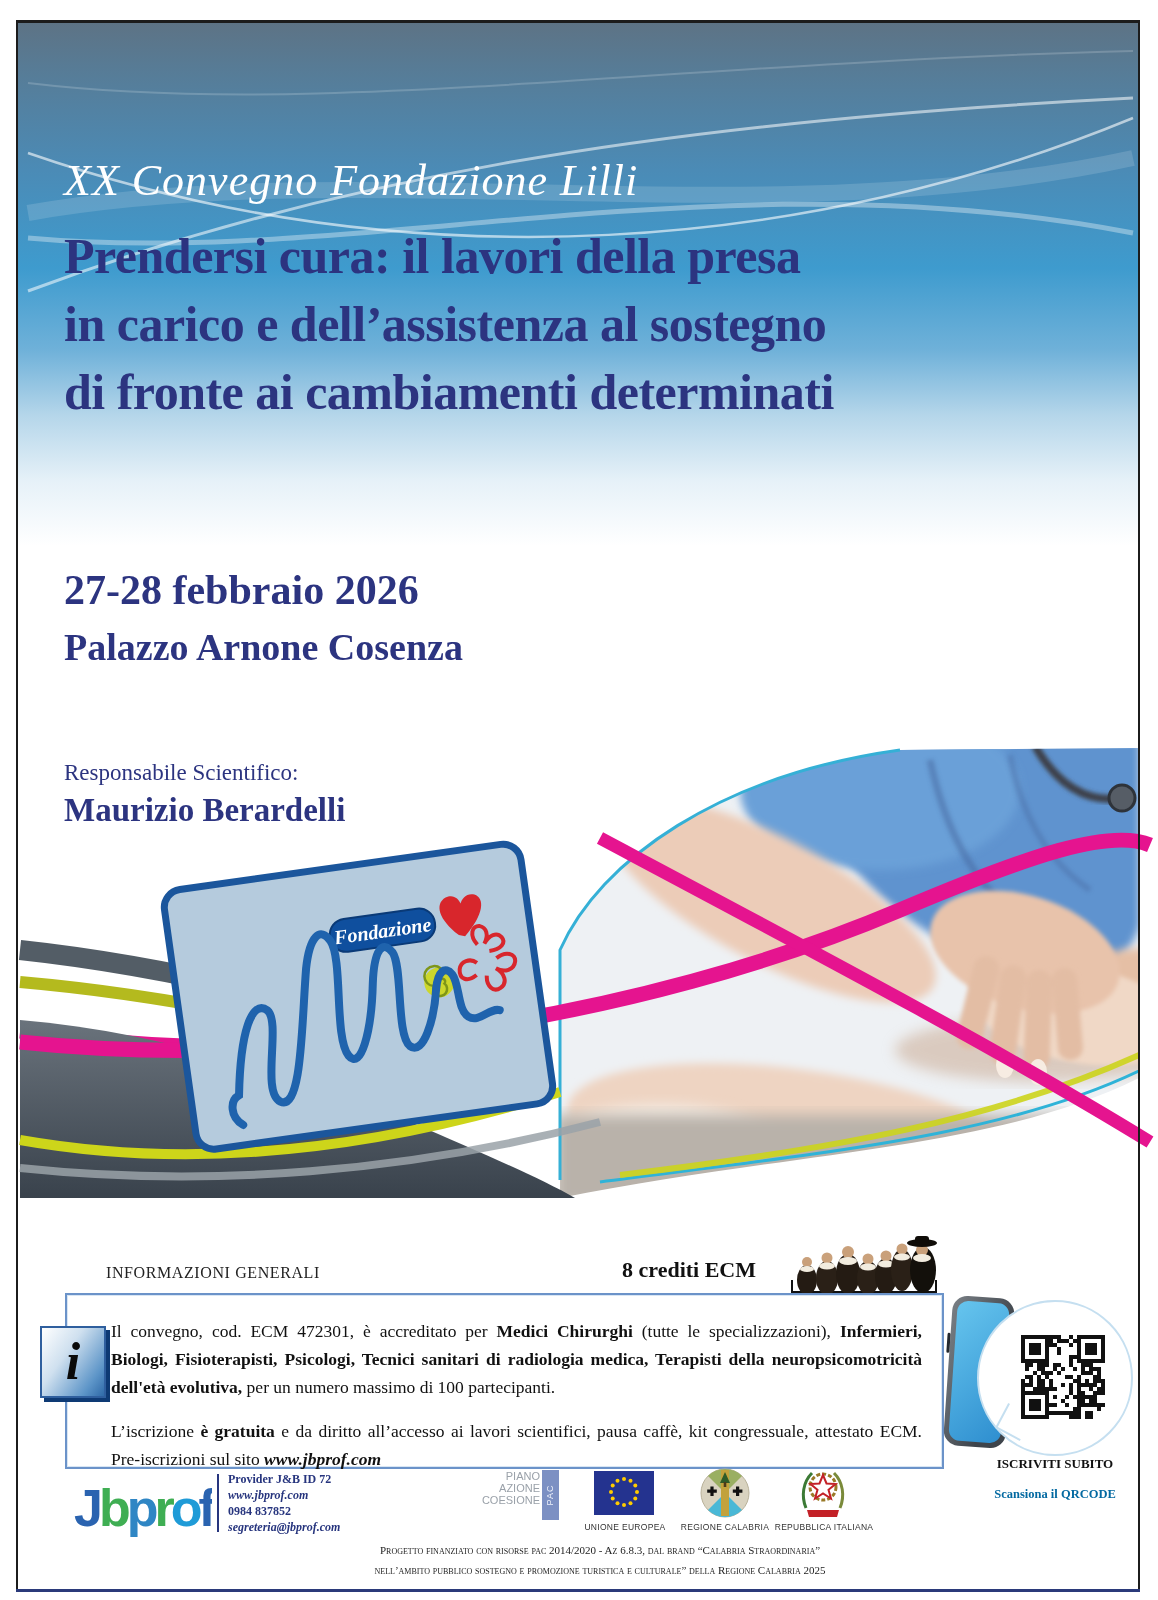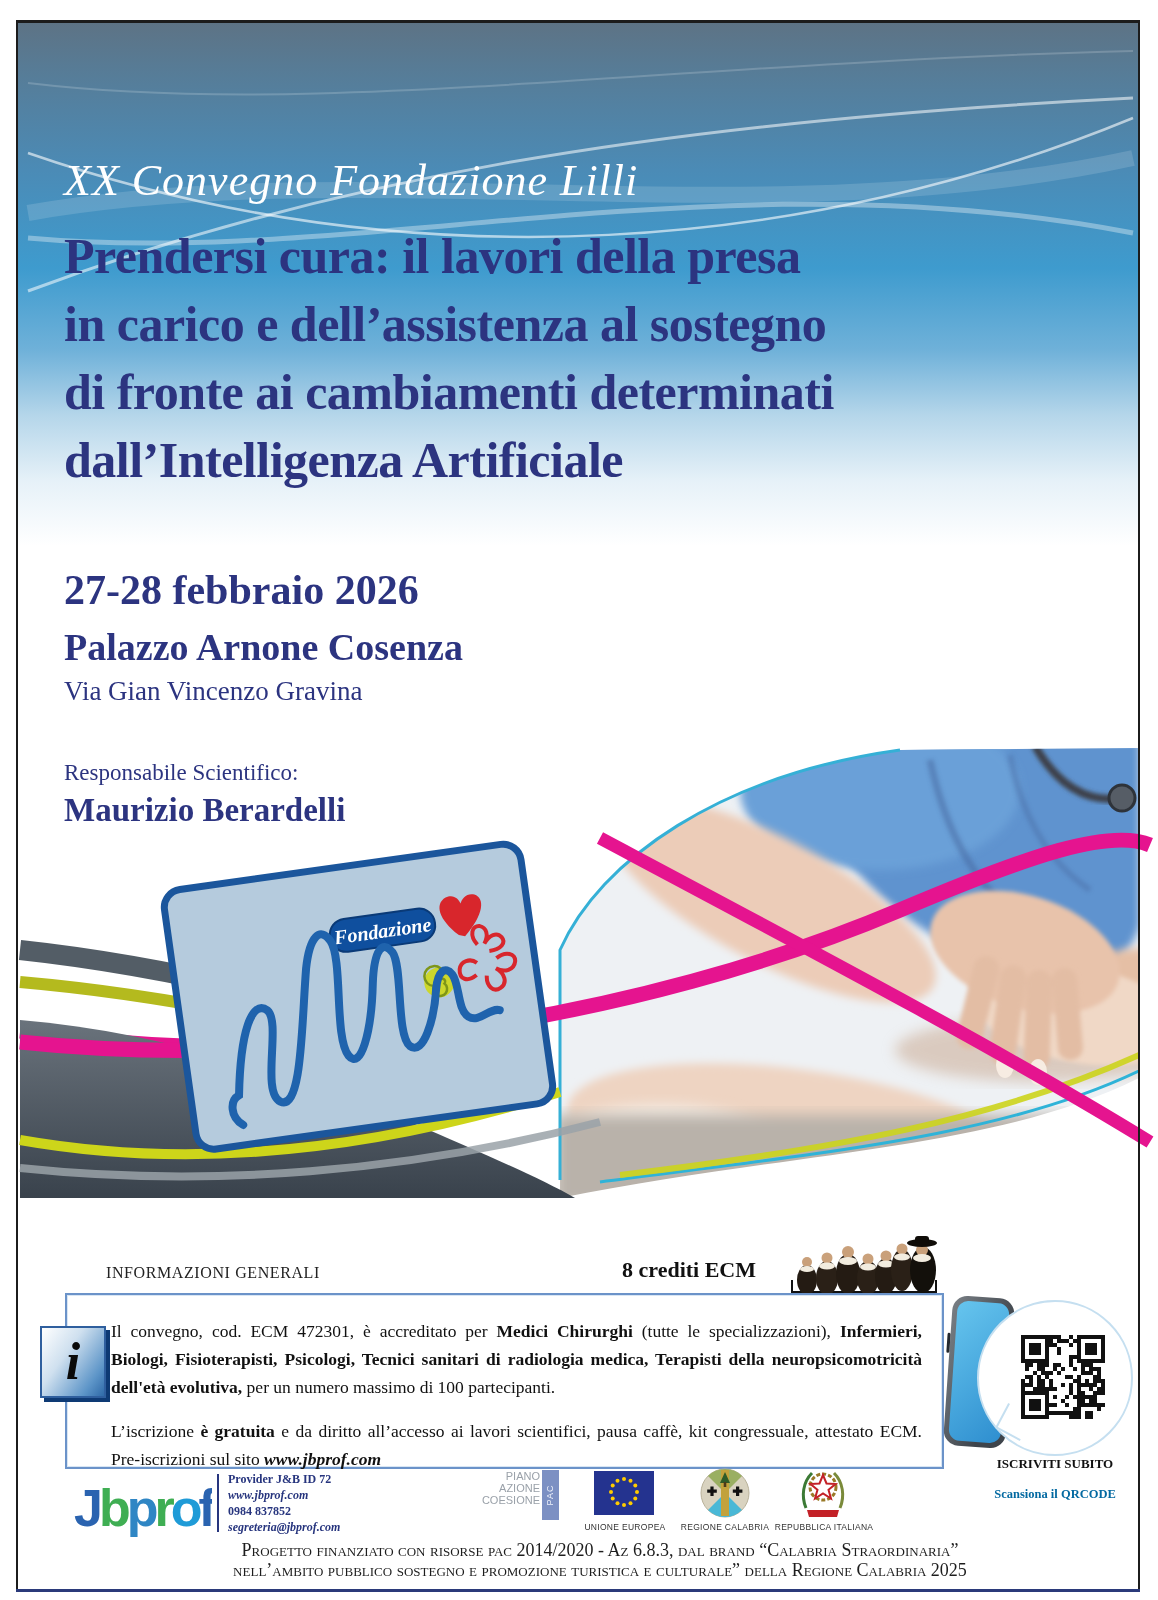--- a/index.html
+++ b/index.html
@@ -51,21 +51,21 @@
   .provider-sep{left:217px;top:1474px;width:2px;height:58px;background:#27357e;}
   .provider-lines{left:228px;top:1471px;color:#27357e;font-size:12px;line-height:16px;font-weight:bold;}
   .provider-lines .it{font-style:italic;}
   .pac{left:470px;top:1470px;width:70px;text-align:right;
        font-family:"Liberation Sans",sans-serif;font-size:11px;line-height:12px;color:#9aa1a9;}
   .pac-tag{left:542px;top:1470px;width:17px;height:50px;background:#7c90c3;display:flex;align-items:center;justify-content:center;}
   .pac-tag span{transform:rotate(-90deg);color:#eef2fb;font-family:"Liberation Sans",sans-serif;font-size:9px;letter-spacing:1px;}
   .logo-label{font-family:"Liberation Sans",sans-serif;font-size:8.5px;color:#333;text-align:center;letter-spacing:0.3px;}
   
   .footer{left:130px;top:1540px;width:940px;text-align:center;color:#1d1d1d;
-          font-variant:small-caps;font-size:18px;line-height:20px;}
+          font-variant:small-caps;font-size:11px;line-height:20px;}
 </style>
 </head>
 <body>
 
 <div class="poster">
 
   <div class="abs header">
     <svg width="1120" height="320" viewBox="0 0 1120 320">
       <path d="M10 268 C 300 160, 620 100, 1115 75" fill="none" stroke="#ffffff" stroke-opacity="0.55" stroke-width="3"></path>
       <path d="M10 215 C 340 245, 700 130, 1115 210" fill="none" stroke="#ffffff" stroke-opacity="0.35" stroke-width="5"></path>
@@ -74,26 +74,24 @@
       <path d="M10 60 C 300 95, 640 40, 1115 28" fill="none" stroke="#ffffff" stroke-opacity="0.18" stroke-width="2"></path>
     </svg>
   </div>
 
   <div class="abs kicker">XX Convegno Fondazione Lilli</div>
 
   <div class="abs title">
     <div>Prendersi cura: il lavori della presa</div>
     <div>in carico e dell’assistenza al sostegno</div>
     <div>di fronte ai cambiamenti determinati</div>
-    <div>dall’Intelligenza Artificiale</div>
   </div>
 
   <div class="abs date-line">27-28 febbraio 2026</div>
   <div class="abs venue-line">Palazzo Arnone Cosenza</div>
-  <div class="abs addr-line">Via Gian Vincenzo Gravina</div>
   <div class="abs resp-label">Responsabile Scientifico:</div>
   <div class="abs resp-name">Maurizio Berardelli</div>
 
   <svg class="abs" style="left:0;top:720px;" width="1158" height="478" viewBox="0 0 1158 478">
     <defs>
       <filter id="b2">
           <feGaussianBlur stdDeviation="2"></feGaussianBlur>
         </filter>
       <filter id="b4">
           <feGaussianBlur stdDeviation="4"></feGaussianBlur>

